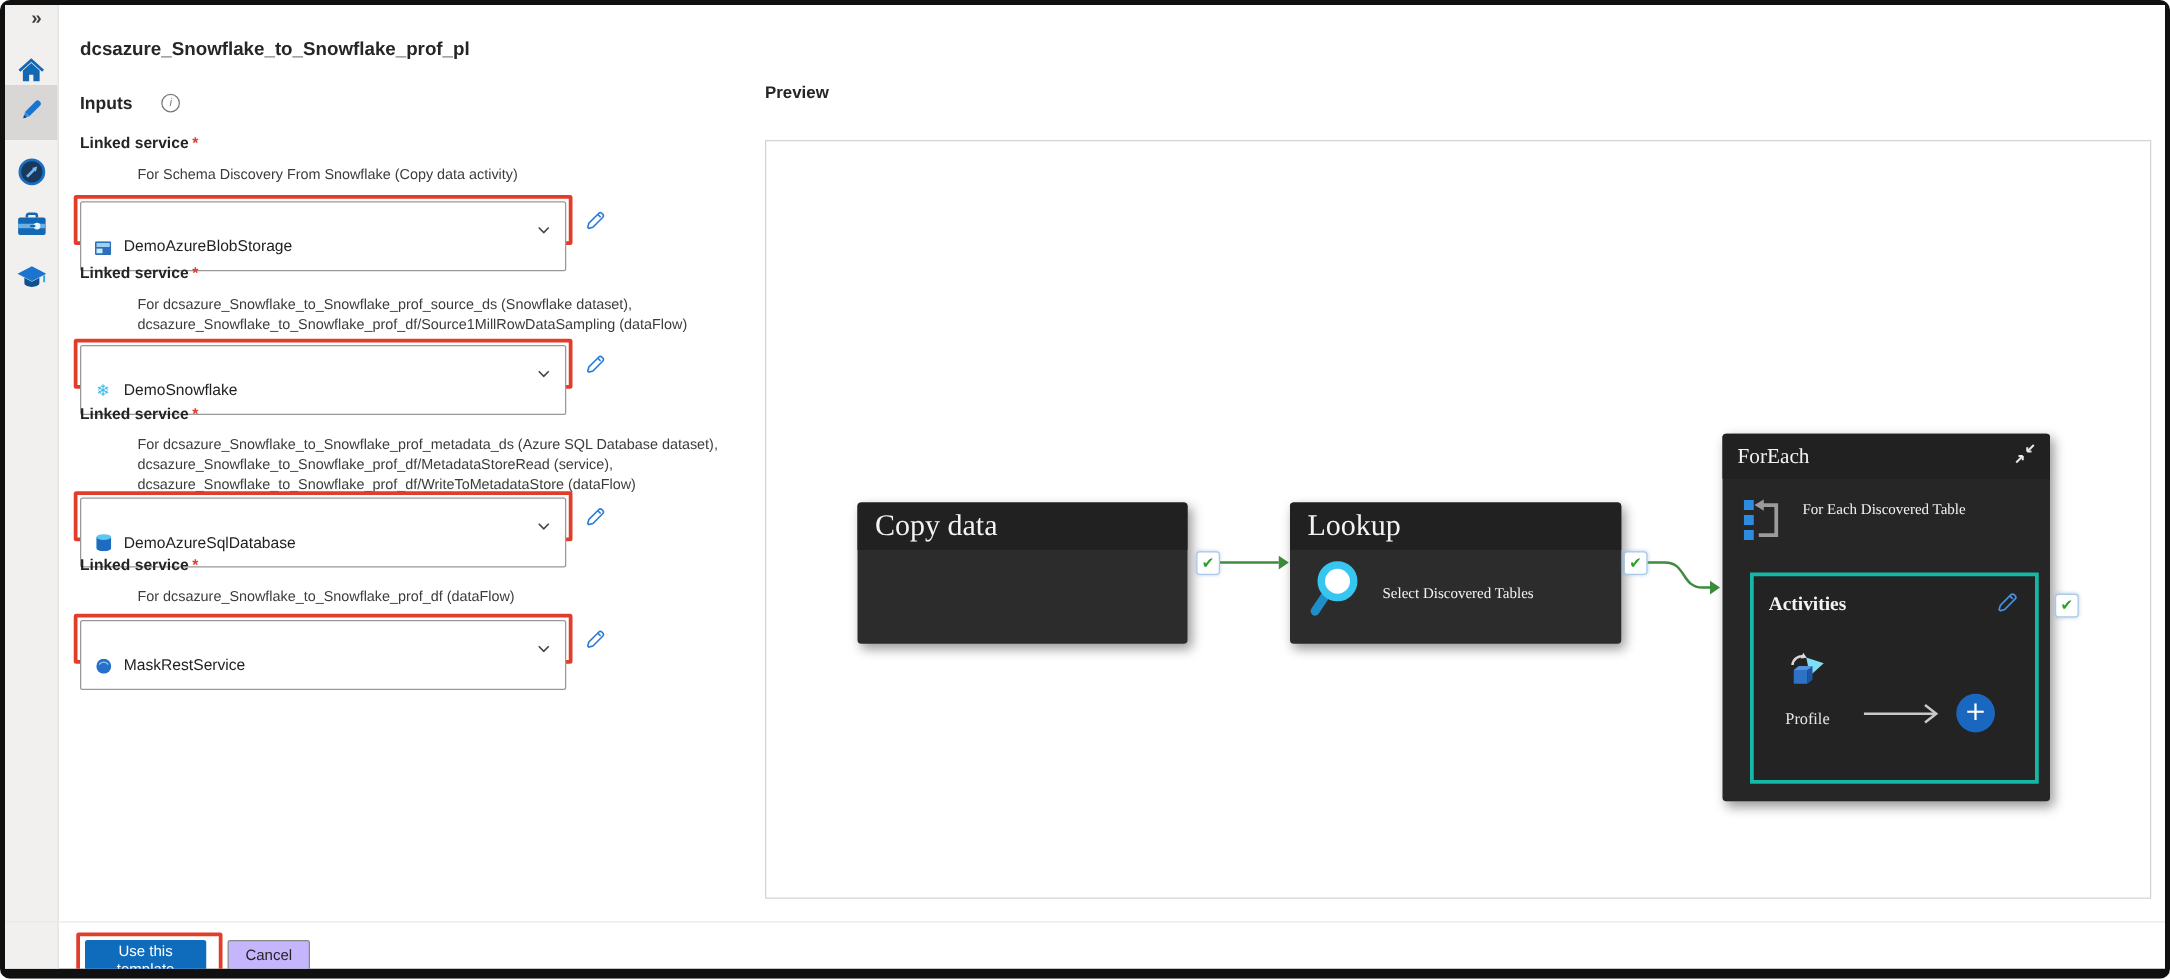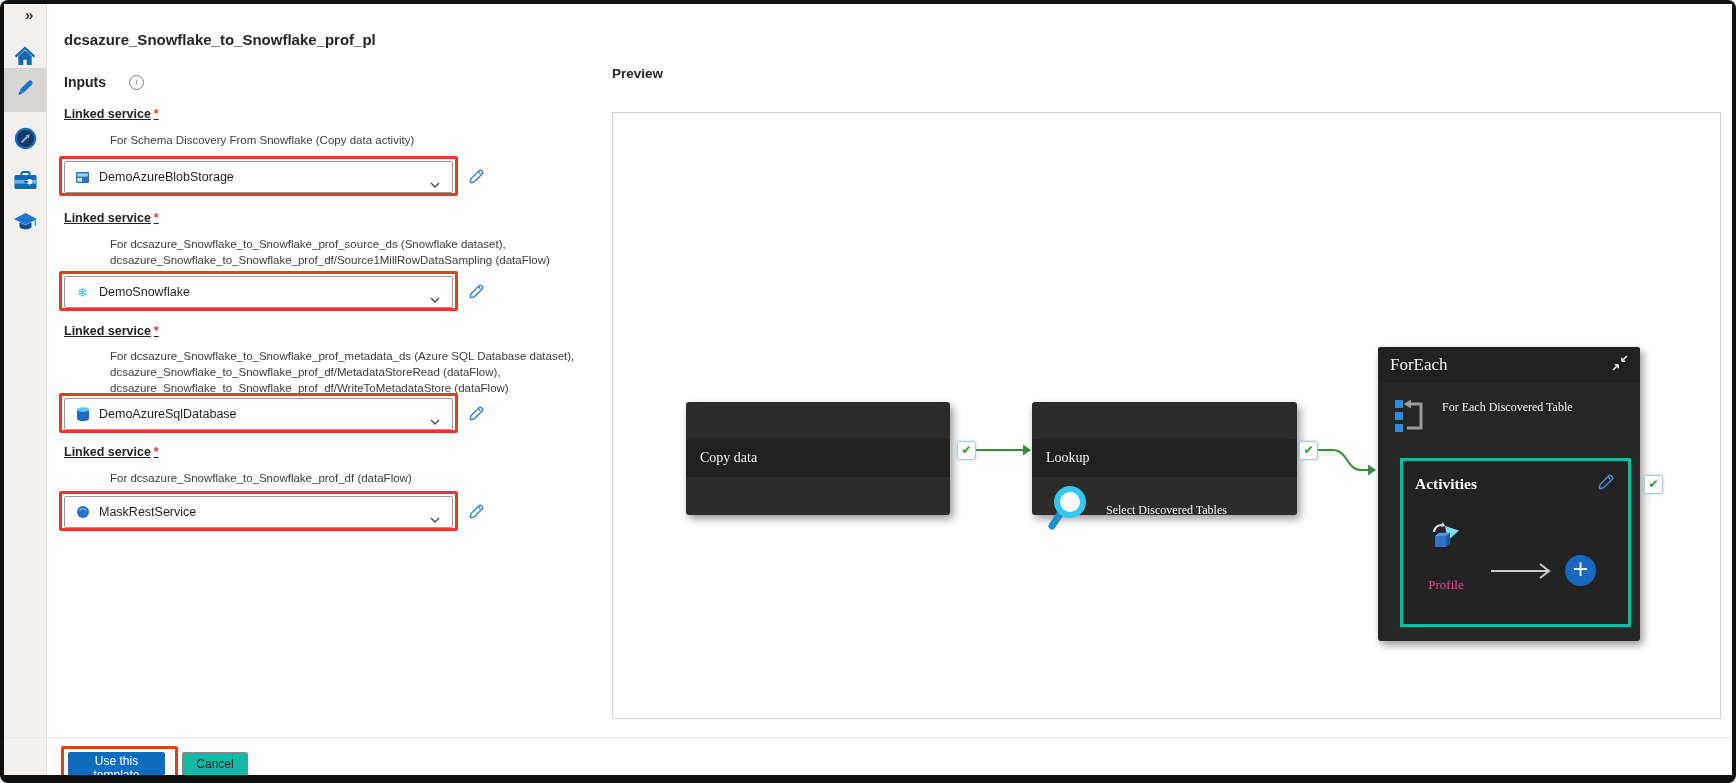--- a/index.html
+++ b/index.html
@@ -11,51 +11,51 @@
   
   .sidebar{position:absolute;left:0;top:0;width:42px;height:771px;background:#f1f0ef;border-right:1px solid #e4e2e0;}
   .sb-collapse{position:absolute;left:21px;top:2px;font-size:15px;font-weight:bold;color:#3f3f3f;cursor:pointer;}
   .sb-item{position:absolute;left:0;width:42px;height:40px;display:flex;align-items:center;justify-content:center;}
   .sb-item.sel{background:#d8d7d6;height:44px;}
 
   
   .page-title{position:absolute;left:60px;top:27px;font-size:15px;font-weight:bold;color:#262626;}
   .section-title{position:absolute;left:60px;top:70px;font-size:14px;font-weight:bold;color:#262626;display:flex;align-items:center;gap:23px;}
   .info-circ{width:13px;height:13px;border:1px solid #7a7a7a;border-radius:50%;font-size:9px;font-weight:normal;color:#7a7a7a;display:inline-flex;align-items:center;justify-content:center;font-style:italic;}
-  .flabel{position:absolute;font-size:12.5px;font-weight:bold;color:#242424;white-space:nowrap;text-decoration:underline;}
+  .flabel{position:absolute;font-size:12.5px;font-weight:bold;color:#242424;white-space:nowrap;}
   .req{color:#e03a33;margin-left:3px;}
   .fdesc{position:absolute;font-size:11.5px;color:#3e3c3a;white-space:nowrap;margin-left:46px;}
   .annot{position:absolute;border:3px solid #e23c2b;border-radius:2px;pointer-events:none;}
-  .dd{position:absolute;height:30px;background:#fff;border:1px solid #9a9896;border-radius:2px;display:flex;align-items:center;padding:0 10px;cursor:pointer;}
+  .dd{position:absolute;height:30px;background:#fff;border:1px solid #9a9896;border-radius:2px;display:flex;align-items:flex-end;padding:12px 10px;cursor:pointer;}
   .dd-ic{display:inline-flex;width:15px;justify-content:center;margin-right:9px;}
   .dd-val{font-size:12.5px;color:#1f1f1f;}
   .dd-chev{position:absolute;right:12px;top:12px;}
   .snow{color:#35b9e8;font-size:13px;line-height:13px;}
   .edit-ic{position:absolute;width:16px;height:16px;cursor:pointer;}
 
   
   .preview-title{position:absolute;left:608px;top:62px;font-size:13.5px;font-weight:bold;color:#262626;}
   .preview-panel{position:absolute;left:608px;top:108px;width:1107px;height:605px;border:1px solid #d6d4d2;background:#fff;}
   .node{position:absolute;background:#2c2c2c;border-radius:3px;box-shadow:3px 4px 9px rgba(0,0,0,.4);color:#f3f3f3;font-family:"Liberation Serif",serif;}
-  .node-hd{background:#212121;border-radius:3px 3px 0 0;height:38px;display:flex;align-items:center;padding:0 14px;font-size:14px;margin-top:37px;}
+  .node-hd{background:#212121;border-radius:3px 3px 0 0;height:38px;display:flex;align-items:center;padding:0 14px;font-size:24px;}
   .node-bd{display:flex;align-items:center;gap:14px;padding:8px 10px 8px 16px;}
   .node-name{font-size:12px;line-height:22px;}
   .check{position:absolute;width:17px;height:17px;background:#fff;border:1px solid #a9c8e8;border-radius:3px;box-shadow:0 0 3px rgba(120,170,220,.5);color:#27a127;font-size:12px;font-weight:bold;line-height:17px;text-align:center;font-family:"DejaVu Sans",sans-serif;}
   .fe-hd{height:36px;display:flex;align-items:center;justify-content:space-between;padding:0 10px 0 12px;background:#212121;border-radius:3px 3px 0 0;font-size:17px;}
   .activities{position:absolute;left:22px;top:111px;width:225px;height:163px;border:3px solid #14b8a6;background:#232323;}
   .act-label{position:absolute;left:12px;top:14px;font-size:15.5px;font-weight:bold;font-family:"Liberation Serif",serif;color:#f3f3f3;}
   .act-edit{position:absolute;right:14px;top:12px;cursor:pointer;}
   .profile-wrap{position:absolute;left:16px;top:60px;width:54px;text-align:center;cursor:pointer;}
-  .profile-name{font-size:13px;color:#ec4899;font-family:"Liberation Serif",serif;margin-top:20px;}
+  .profile-name{font-size:13px;color:#e5e5e5;font-family:"Liberation Serif",serif;margin-top:9px;}
   .plus-btn{position:absolute;left:162px;top:94px;width:31px;height:31px;border-radius:50%;background:#1a67c0;color:#fff;font-size:21px;line-height:29px;text-align:center;cursor:pointer;font-family:"DejaVu Sans",sans-serif;}
 
   
   .footer-divider{position:absolute;left:0;top:733px;width:1728px;height:1px;background:#e8e7e6;}
   .btn-primary{position:absolute;left:64px;top:748px;width:97px;height:24px;background:#0f6cbd;color:#fff;border:1px solid #0f6cbd;border-radius:2px;font-size:12px;font-family:"Liberation Sans",sans-serif;cursor:pointer;}
-  .btn-cancel{position:absolute;left:178px;top:748px;width:66px;height:24px;background:#14b8a6;color:#242424;border:1px solid #8a8886;border-radius:2px;font-size:12px;font-family:"Liberation Sans",sans-serif;cursor:pointer;}
+  .btn-cancel{position:absolute;left:178px;top:748px;width:66px;height:24px;background:#c4b5fd;color:#242424;border:1px solid #8a8886;border-radius:2px;font-size:12px;font-family:"Liberation Sans",sans-serif;cursor:pointer;}
 </style>
 </head>
 <body>
 
 <div class="frame">
 <div class="content">
 
   <aside class="sidebar">
     <div class="sb-collapse">»</div>
 
@@ -155,21 +155,21 @@
   </div>
   <span class="edit-ic" style="left:464px;top:279px">
     <svg width="16" height="16" viewBox="0 0 16 16" fill="none" stroke="#2a7cd7" stroke-width="1.3">
           <path d="M2.2 13.8l.9-3.2 8-8a1.6 1.6 0 0 1 2.3 0l.9.9a1.6 1.6 0 0 1 0 2.3l-8 8-3.2.9z"></path>
           <path d="M10.2 3.5l2.3 2.3"></path>
         </svg>
   </span>
 
   <div class="flabel" style="left:60px;top:320px"><span>Linked service</span><span class="req">*</span></div>
   <div class="fdesc" style="left:60px;top:346px">For dcsazure_Snowflake_to_Snowflake_prof_metadata_ds (Azure SQL Database dataset),</div>
-  <div class="fdesc" style="left:60px;top:362px">dcsazure_Snowflake_to_Snowflake_prof_df/MetadataStoreRead (dataFlow),</div>
+  <div class="fdesc" style="left:60px;top:362px">dcsazure_Snowflake_to_Snowflake_prof_df/MetadataStoreRead (service),</div>
   <div class="fdesc" style="left:60px;top:378px">dcsazure_Snowflake_to_Snowflake_prof_df/WriteToMetadataStore (dataFlow)</div>
   <div class="annot" style="left:55px;top:389px;width:393px;height:34px"></div>
   <div class="dd" style="left:60px;top:394px;width:367px">
     <span class="dd-ic">
       <svg width="12" height="14" viewBox="0 0 12 14">
             <path d="M0 2.6v8.8c0 1.5 2.7 2.6 6 2.6s6-1.1 6-2.6V2.6z" fill="#1d6cc0"></path>
             <ellipse cx="6" cy="2.6" rx="6" ry="2.3" fill="#5ac8f0"></ellipse>
           </svg>
     </span>
     <span class="dd-val">DemoAzureSqlDatabase</span>

